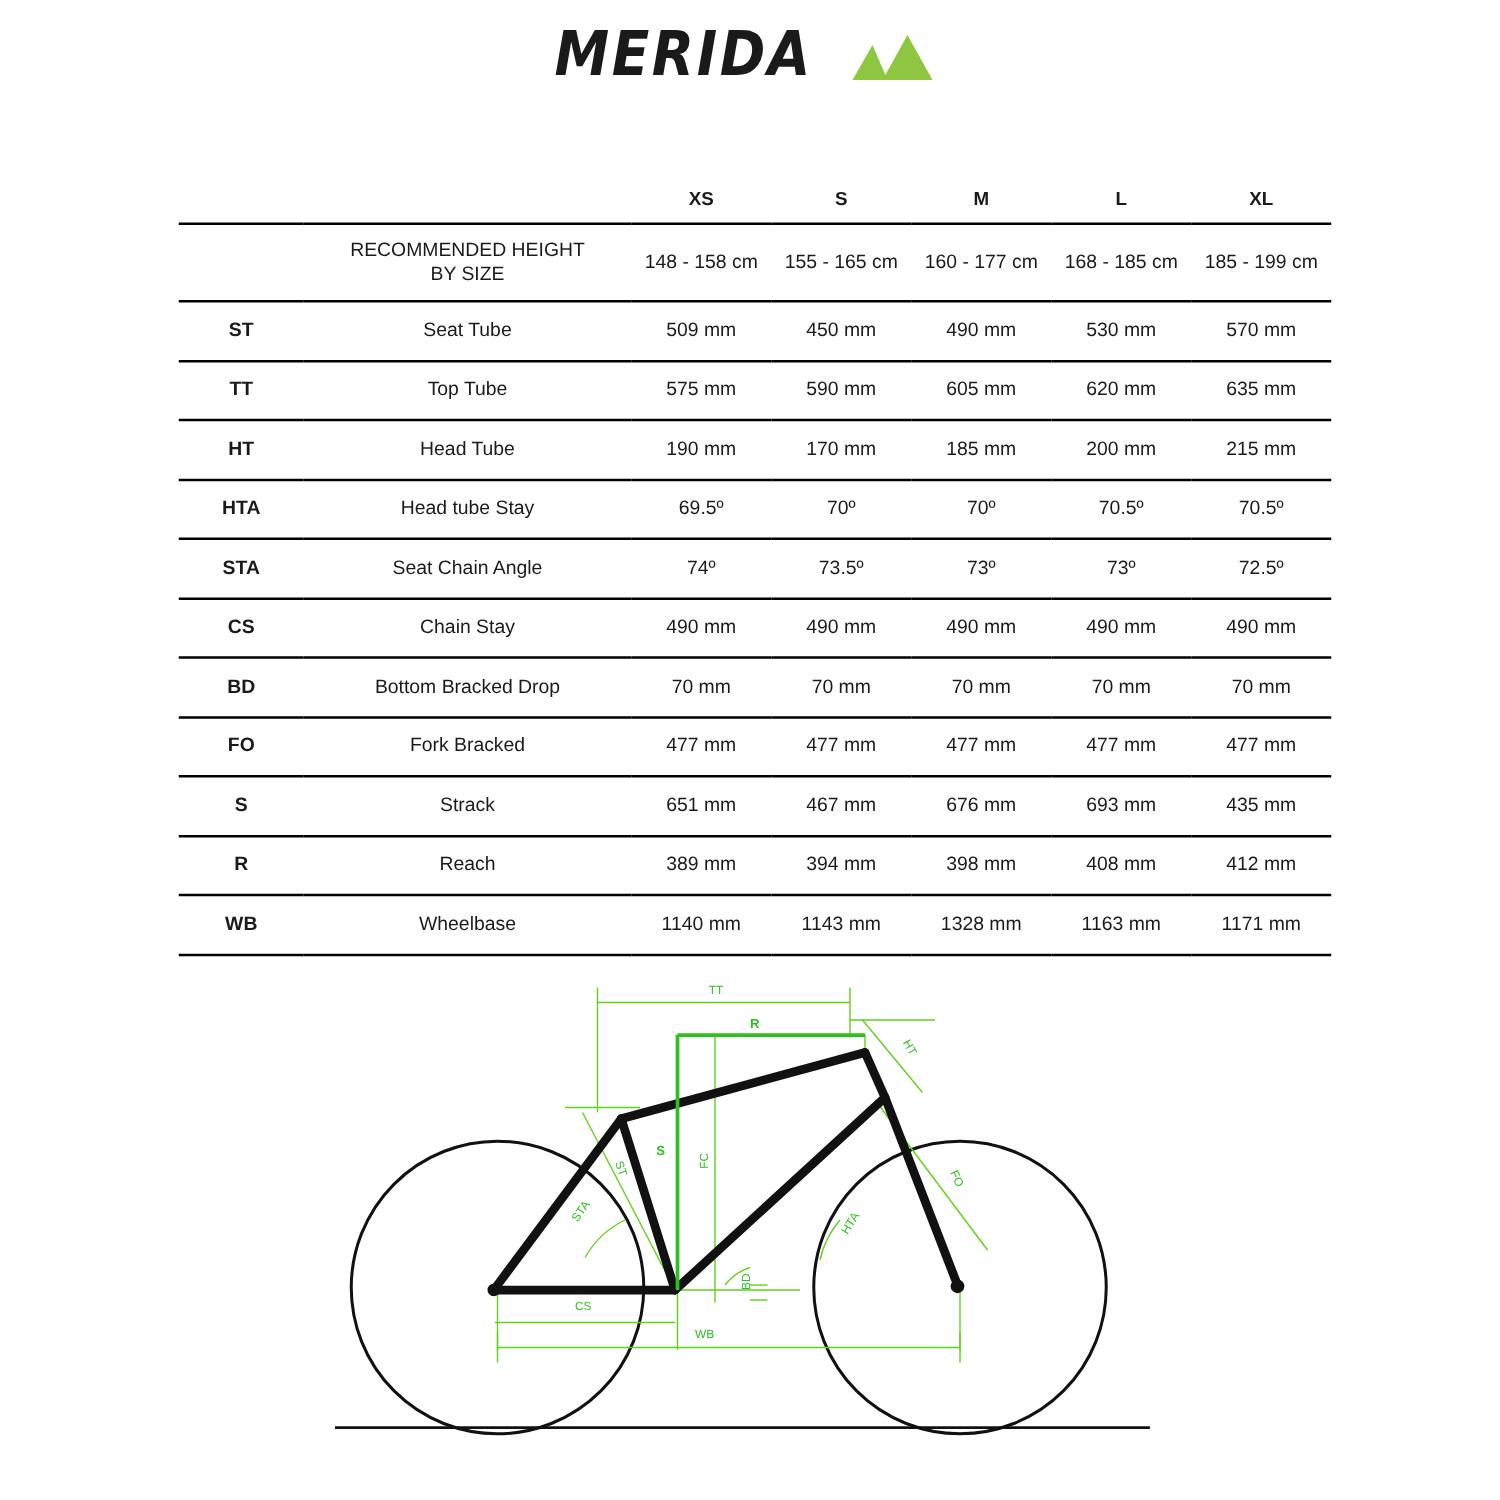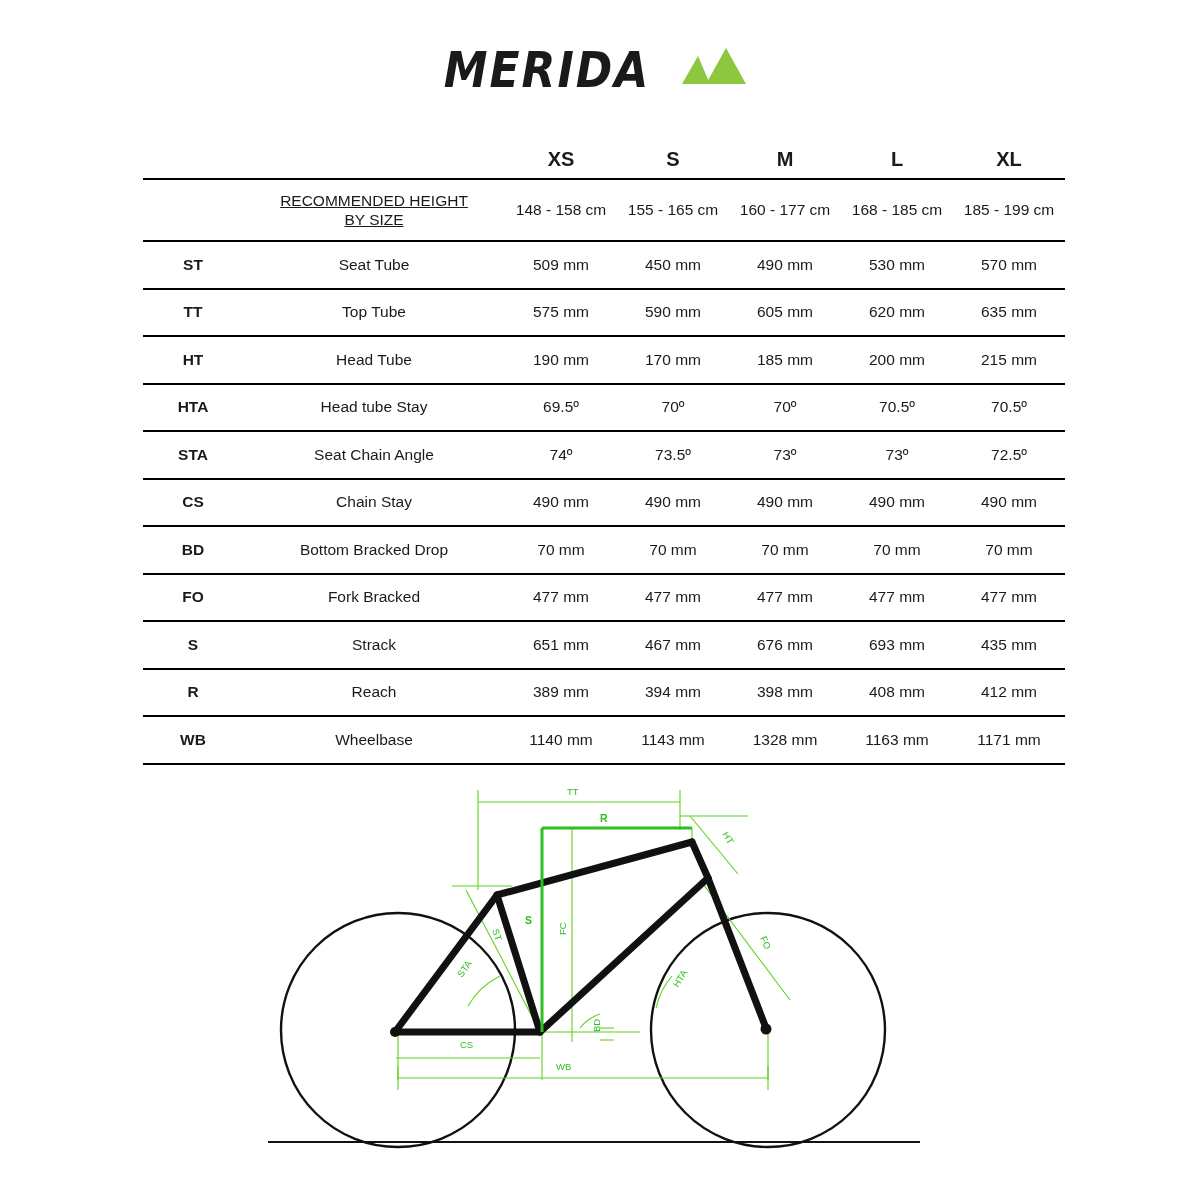--- a/index.html
+++ b/index.html
@@ -17,21 +17,21 @@
   }
 
   
   .logo-wrap {
     position: absolute;
     top: 22px;
     left: 0;
     width: 1200px;
     height: 70px;
     display: flex;
-    align-items: flex-end;
+    align-items: flex-start;
     justify-content: center;
   }
   .logo-text {
     font-family: "DejaVu Sans", sans-serif;
     font-weight: bold;
     font-style: italic;
     font-size: 44px;
     letter-spacing: 2px;
     color: #1a1a1a;
     line-height: 1;
@@ -58,21 +58,21 @@
   table.spec td {
     padding: 0;
     vertical-align: middle;
     text-align: center;
     font-size: 15.5px;
     color: #1a1a1a;
   }
   .row-hdr td { height: 38px; border: none; }
   .row-hdr .size-hdr {
     font-weight: bold;
-    font-size: 20px;
+    font-size: 15px;
   }
   .row-rec td {
     height: 60px;
     border-top: 2.2px solid #000;
     border-bottom: 2.2px solid #000;
   }
   .row-data td {
     height: 45.5px;
     border-bottom: 2.2px solid #000;
   }
@@ -82,21 +82,20 @@
     font-size: 17px;
   }
   .col-name {
     width: 262px;
     font-size: 16.5px;
   }
   .col-size { width: 112px; }
   .rec-label {
     font-size: 16.5px;
     line-height: 1.25;
-    text-decoration: underline;
   }
   .rec-val { font-size: 15px; }
   .val { font-size: 15px; }
 
   
   .diagram {
     position: absolute;
     top: 770px;
     left: 0;
     width: 1200px;

